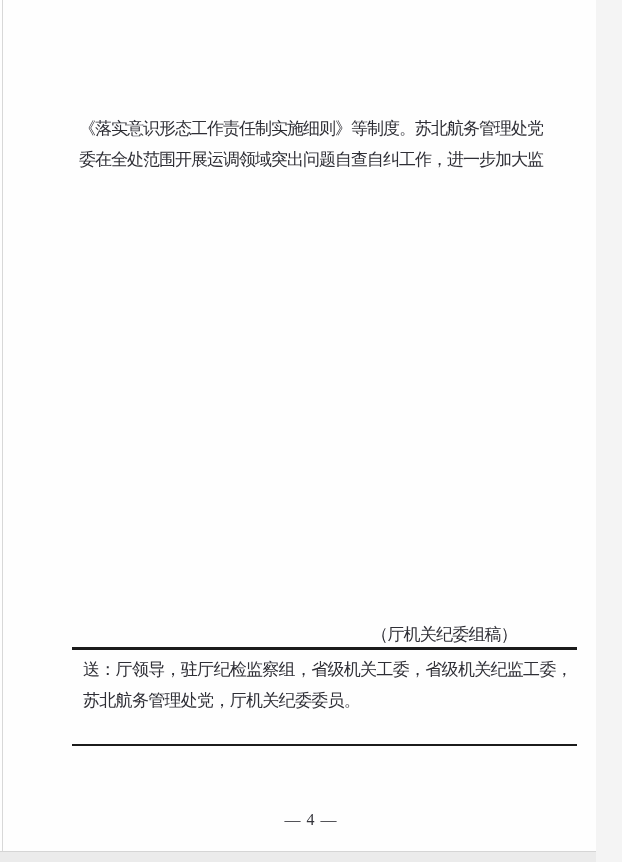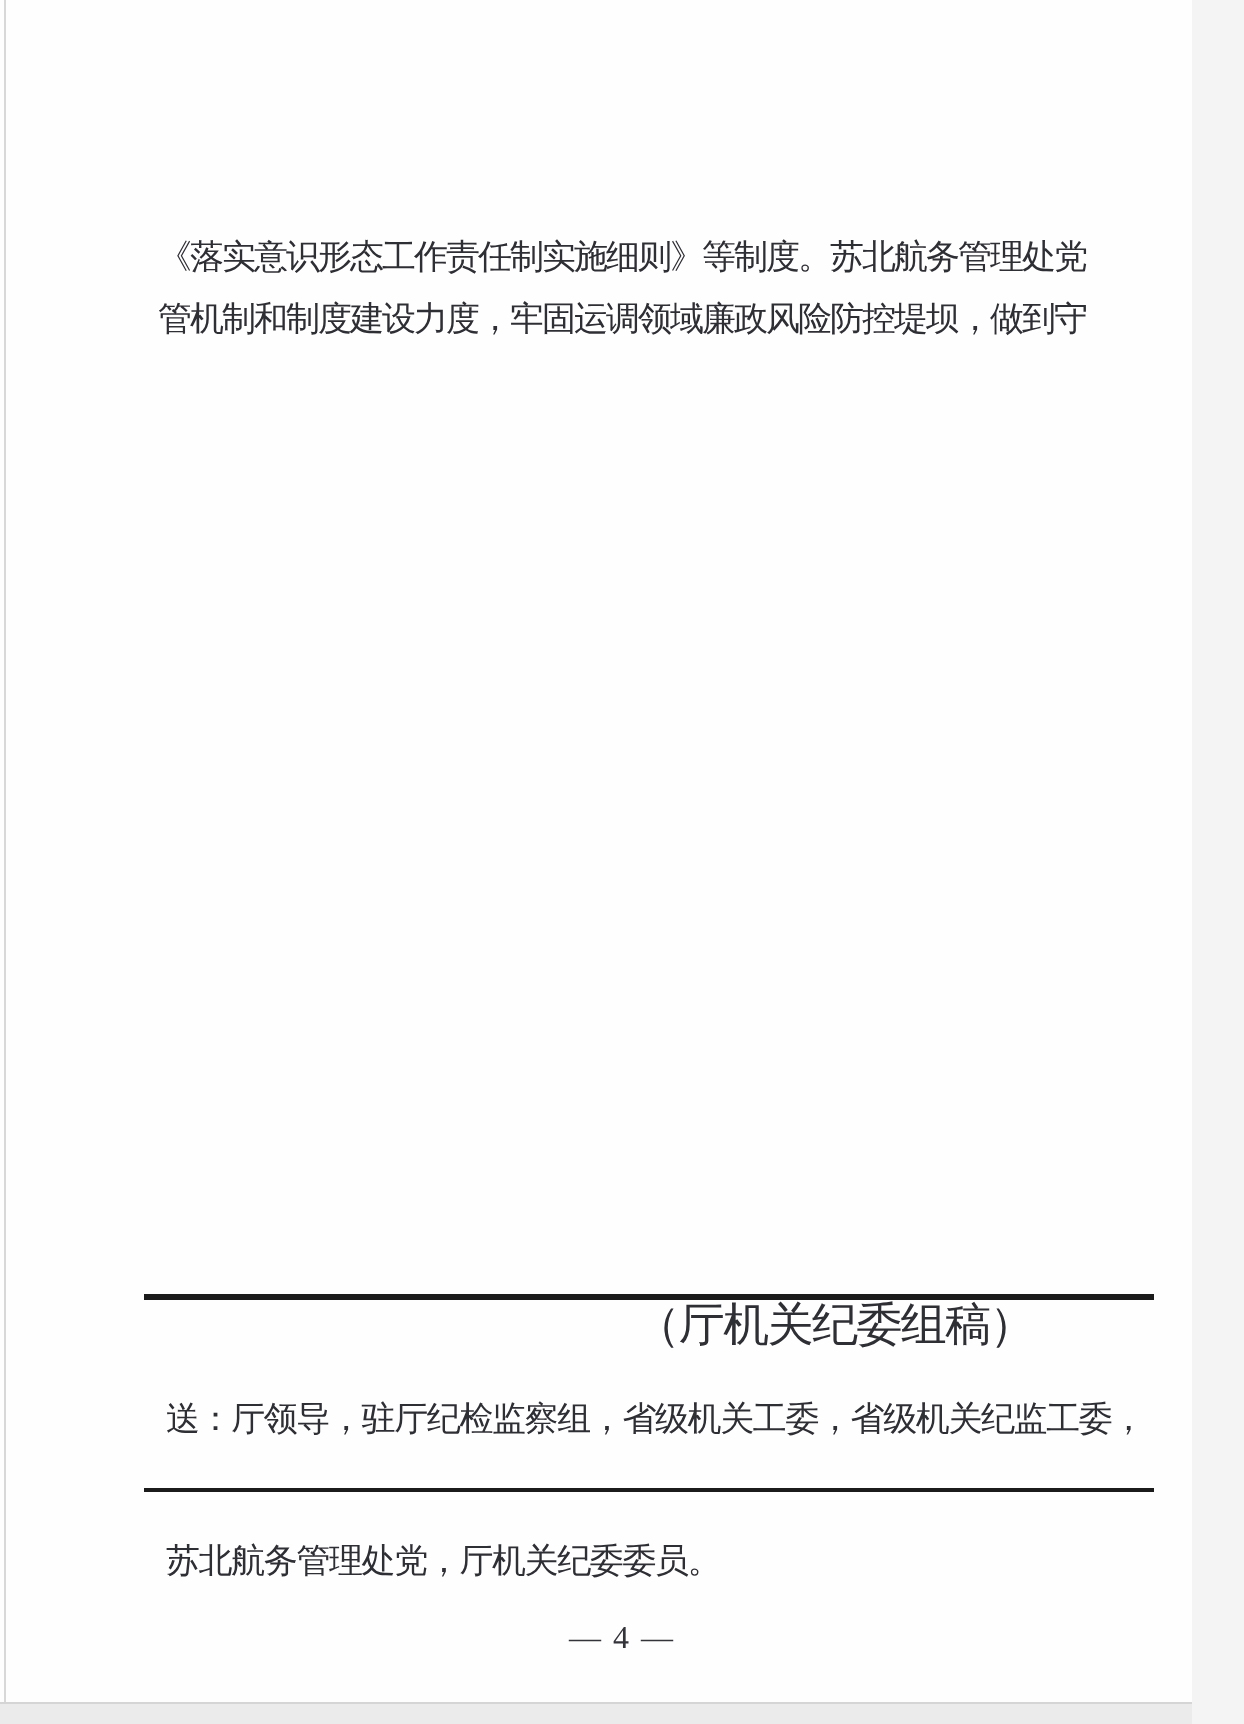--- a/index.html
+++ b/index.html
@@ -42,22 +42,22 @@
     width: 470px;
     font-size: 17px;
     line-height: 31px;
     letter-spacing: -1px;
   }
   .body-text .line {
     white-space: nowrap;
   }
   .attribution {
     position: absolute;
-    right: 79px; top: 652px;
-    font-size: 23px;
+    right: 79px; top: 624px;
+    font-size: 17px;
     line-height: 21px;
     letter-spacing: -0.8px;
     text-align: right;
   }
   .rule {
     position: absolute;
     left: 72px;
     width: 505px;
     background: #1b1b1b;
   }
@@ -66,21 +66,20 @@
   .distribution {
     position: absolute;
     left: 83px; top: 654px;
     width: 500px;
     font-size: 17px;
     line-height: 31px;
     letter-spacing: -0.7px;
   }
   .distribution .line {
     white-space: nowrap;
-    margin-top: 40px;
   }
   .page-number {
     position: absolute;
     left: 0; top: 811px;
     width: 622px;
     text-align: center;
     font-size: 16px;
     line-height: 18px;
     letter-spacing: 1px;
     color: #33333a;
@@ -90,21 +89,21 @@
 <body>
 
 <div class="page-wrap">
 
   <div class="edge-left"></div>
   <div class="edge-right"></div>
   <div class="edge-bottom"></div>
 
   <div class="body-text">
     <div class="line">《落实意识形态工作责任制实施细则》等制度。苏北航务管理处党</div>
-    <div class="line">管机制和制度建设力度，牢固运调领域廉政风险防控堤坝，做到守</div>
+    <div class="line">委在全处范围开展运调领域突出问题自查自纠工作，进一步加大监</div>
   </div>
 
   <div class="attribution">（厅机关纪委组稿）</div>
 
   <div class="rule rule-top"></div>
 
   <div class="distribution">
     <div class="line">送：厅领导，驻厅纪检监察组，省级机关工委，省级机关纪监工委，</div>
     <div class="line">苏北航务管理处党，厅机关纪委委员。</div>
   </div>

